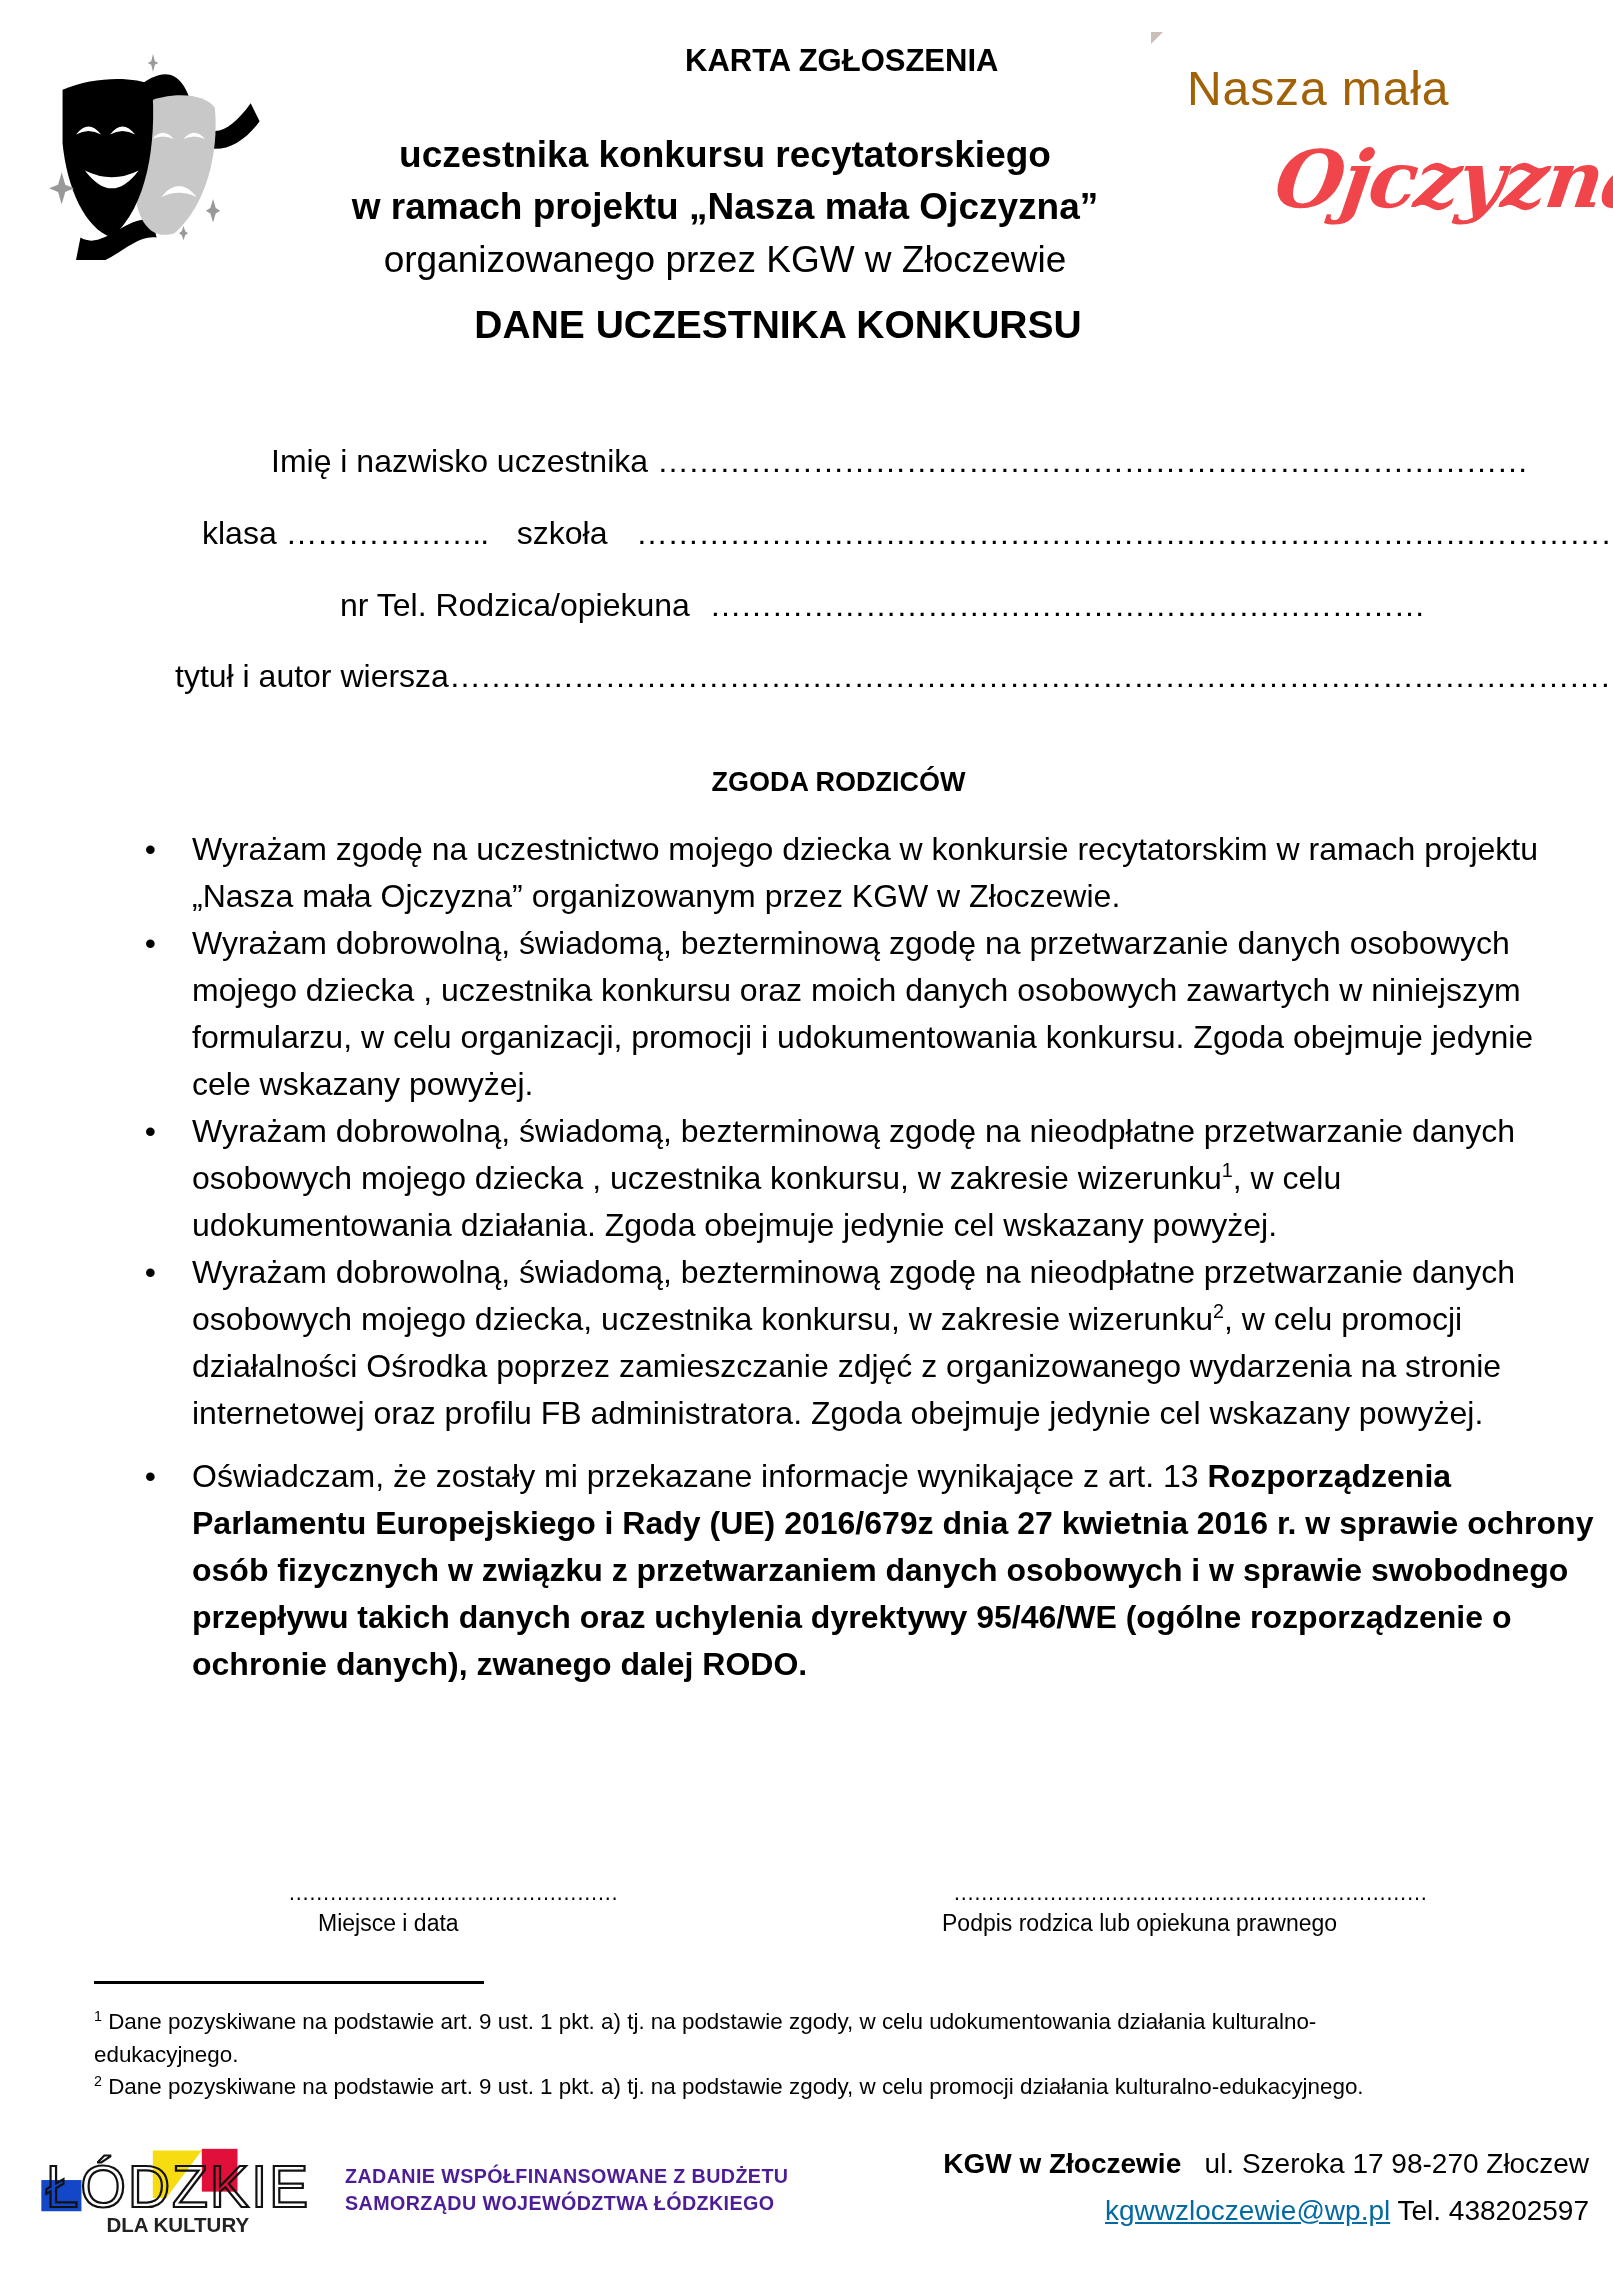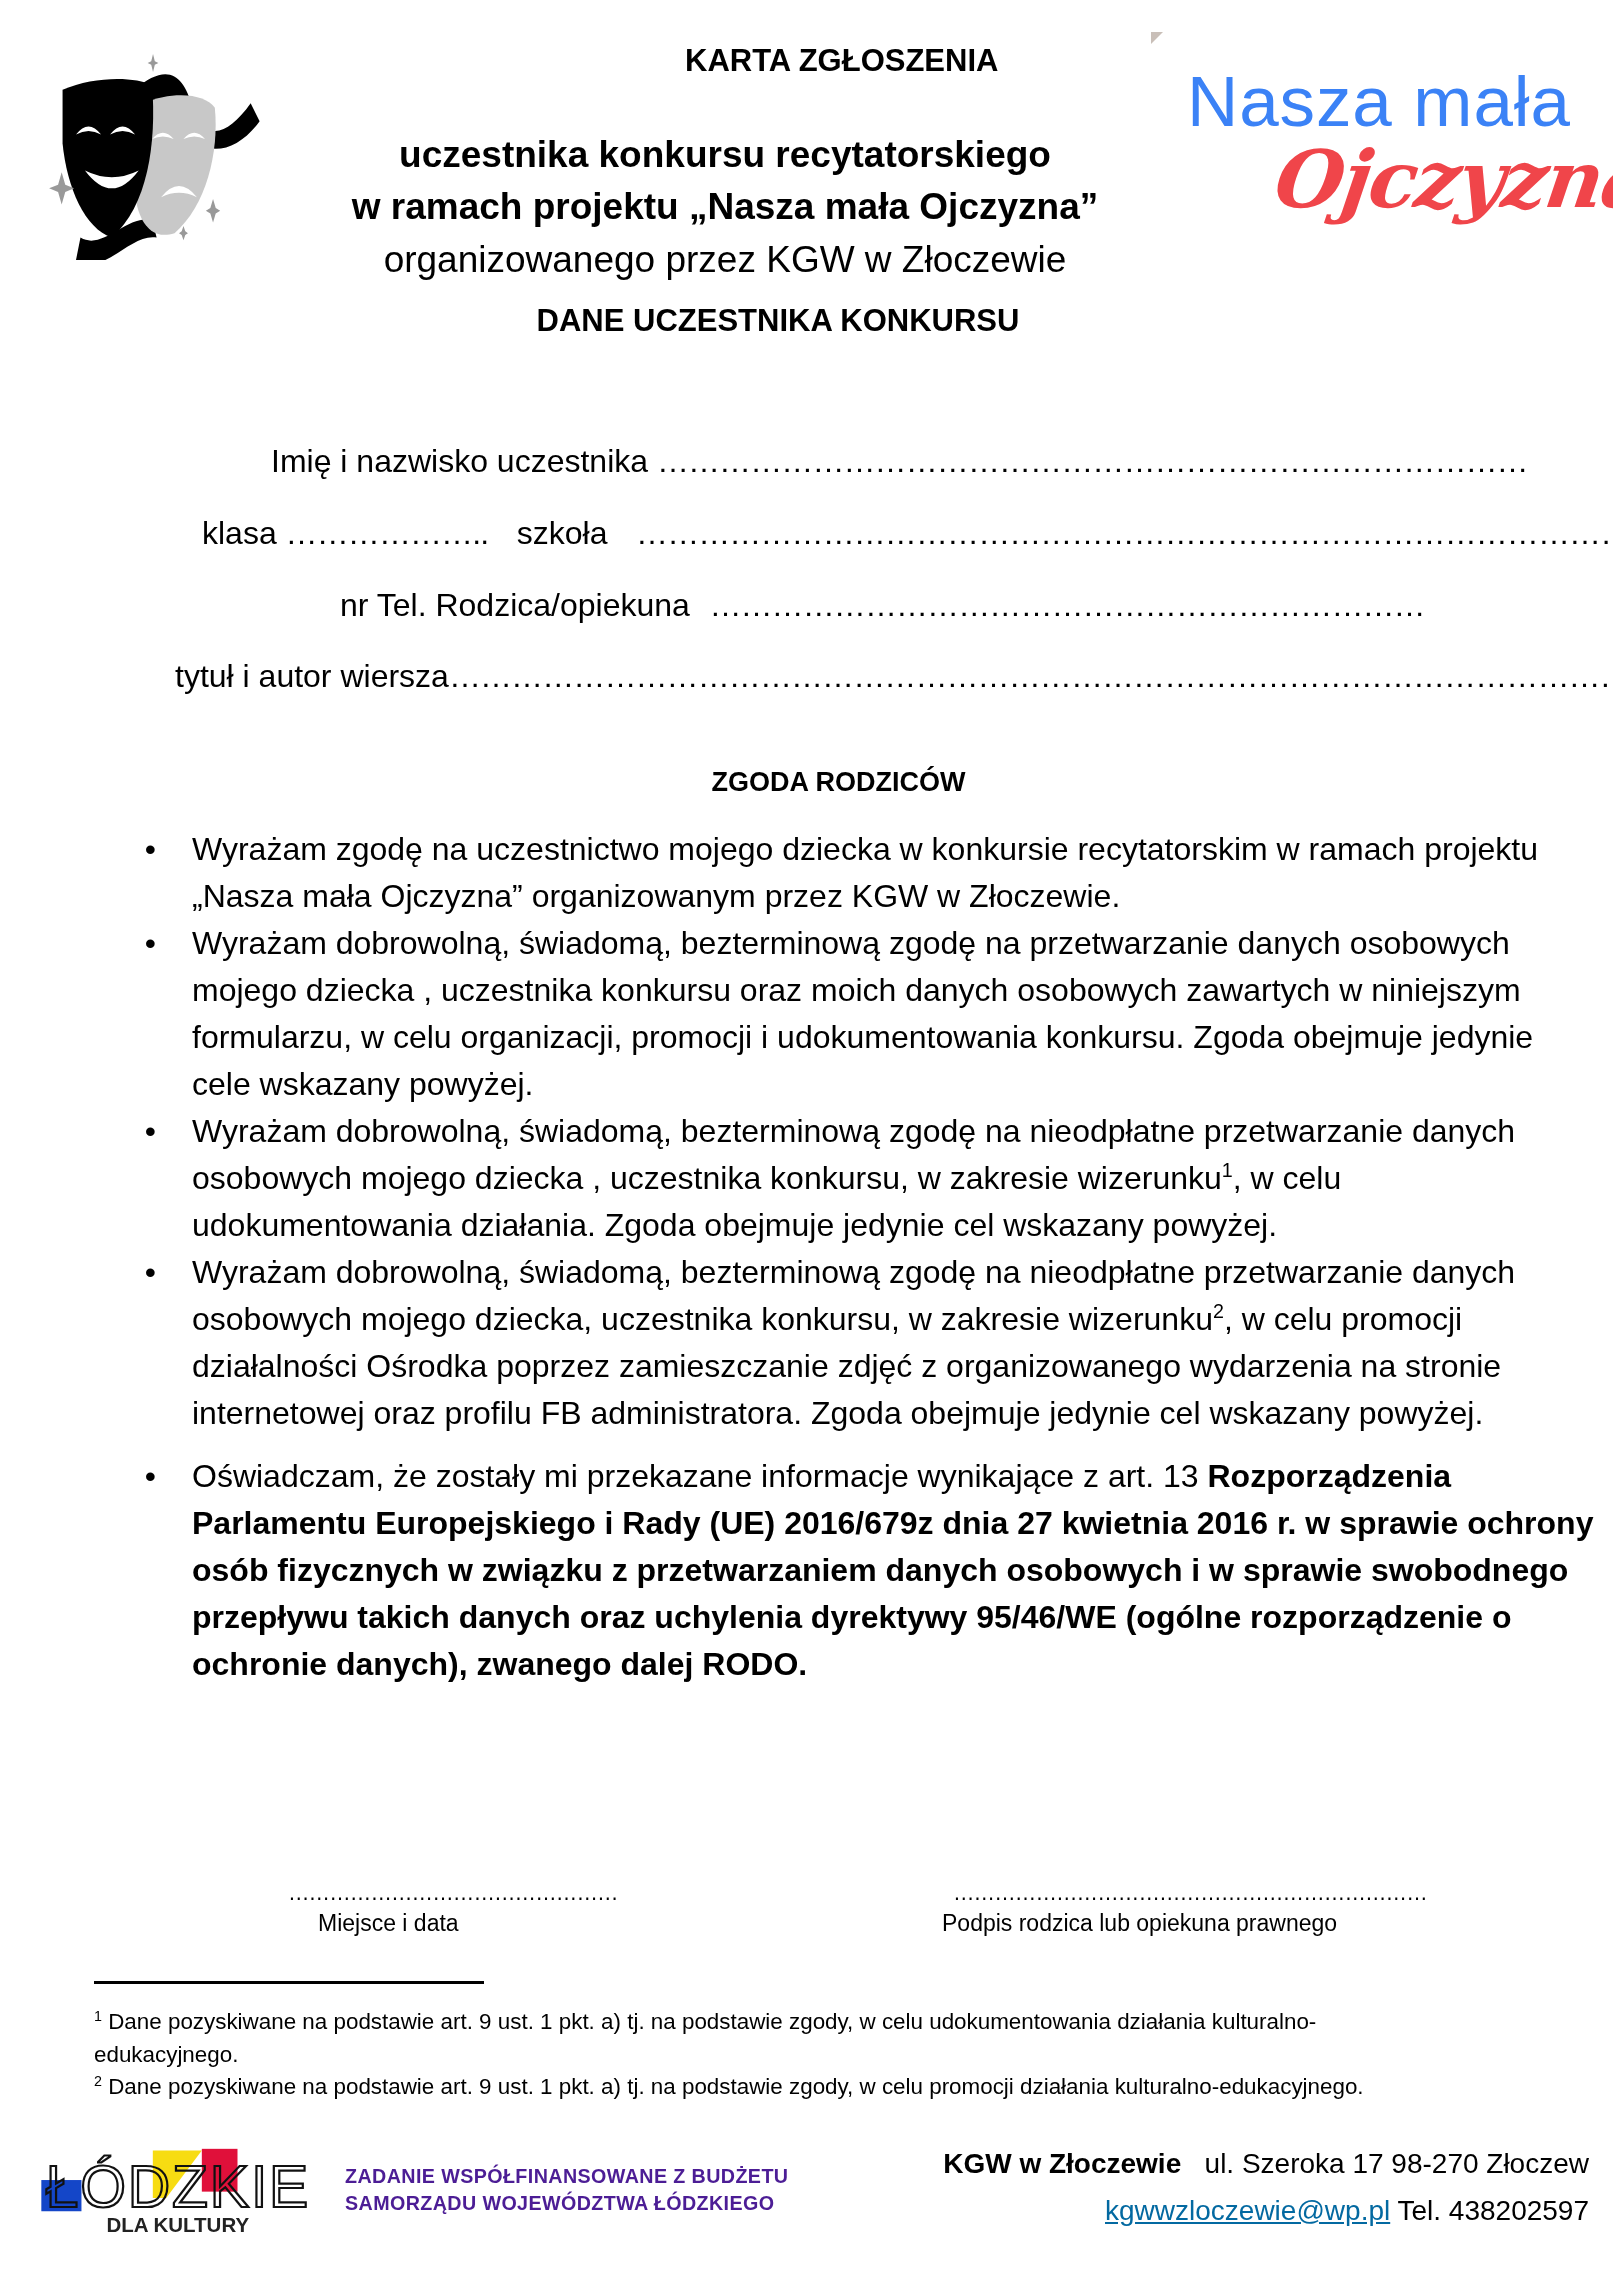--- a/index.html
+++ b/index.html
@@ -7,24 +7,24 @@
          font-family:"Liberation Sans", "DejaVu Sans", sans-serif; color:#000; }
   .abs { position:absolute; }
   
   #masks { left:49px; top:54px; width:260px; height:206px; }
   .hdr-line { position:absolute; left:322px; width:806px; text-align:center; white-space:nowrap;margin-top:44px; }
   #h1 { top:43px; font-size:31px; font-weight:bold; left:327px; width:1075px; text-align:left; padding-left:358px; box-sizing:border-box;}
   #h2 { top:90px; font-size:37px; font-weight:bold; }
   #h3 { top:142px; font-size:37px; font-weight:bold; }
   #h4 { top:195px; font-size:37px; }
   #nml-logo { left:1151px; top:27px; width:448px; height:224px; }
-  #nml-title { position:absolute; left:36px; top:34px; font-size:71px; letter-spacing:0.9px; color:#3b82f6; white-space:nowrap; }
+  #nml-title { position:absolute; left:36px; top:34px; font-size:48px; letter-spacing:0.9px; color:#a16207; white-space:nowrap; }
   #nml-script { position:absolute; left:125px; top:106px; font-size:79px; color:#f0454a; font-family:"DejaVu Serif", serif; font-style:italic; font-weight:bold; white-space:nowrap; letter-spacing:-1.8px; transform:skewX(-8deg); }
   #nml-corner { position:absolute; left:0; top:5.4px; width:0; height:0; border-top:12.5px solid #c9bfb8; border-right:12.5px solid transparent; }
-  #section-title { top:303px; left:0; width:1522px; text-align:center; font-size:31px; font-weight:bold; padding-left:34px; box-sizing:border-box; }
+  #section-title { top:303px; left:0; width:1522px; text-align:center; font-size:39px; font-weight:bold; padding-left:34px; box-sizing:border-box; }
   
   .field { position:absolute; font-size:32px; white-space:nowrap; }
   .dots { letter-spacing:-0.9px; }
   #consent-title { top:767px; left:0; width:1614px; text-align:center; font-size:27px; font-weight:bold; padding-left:63px; box-sizing:border-box; }
   
   #bullets { position:absolute; left:143px; top:826px; width:1451px; font-size:32px; line-height:47px; }
   .bullet { position:relative; padding-left:49px; }
   .bullet-dot { position:absolute; left:1.8px; top:0; font-size:32px; }
   .bullet.gap { margin-top:16px; }
   sup { font-size:19.7px; line-height:0; }

